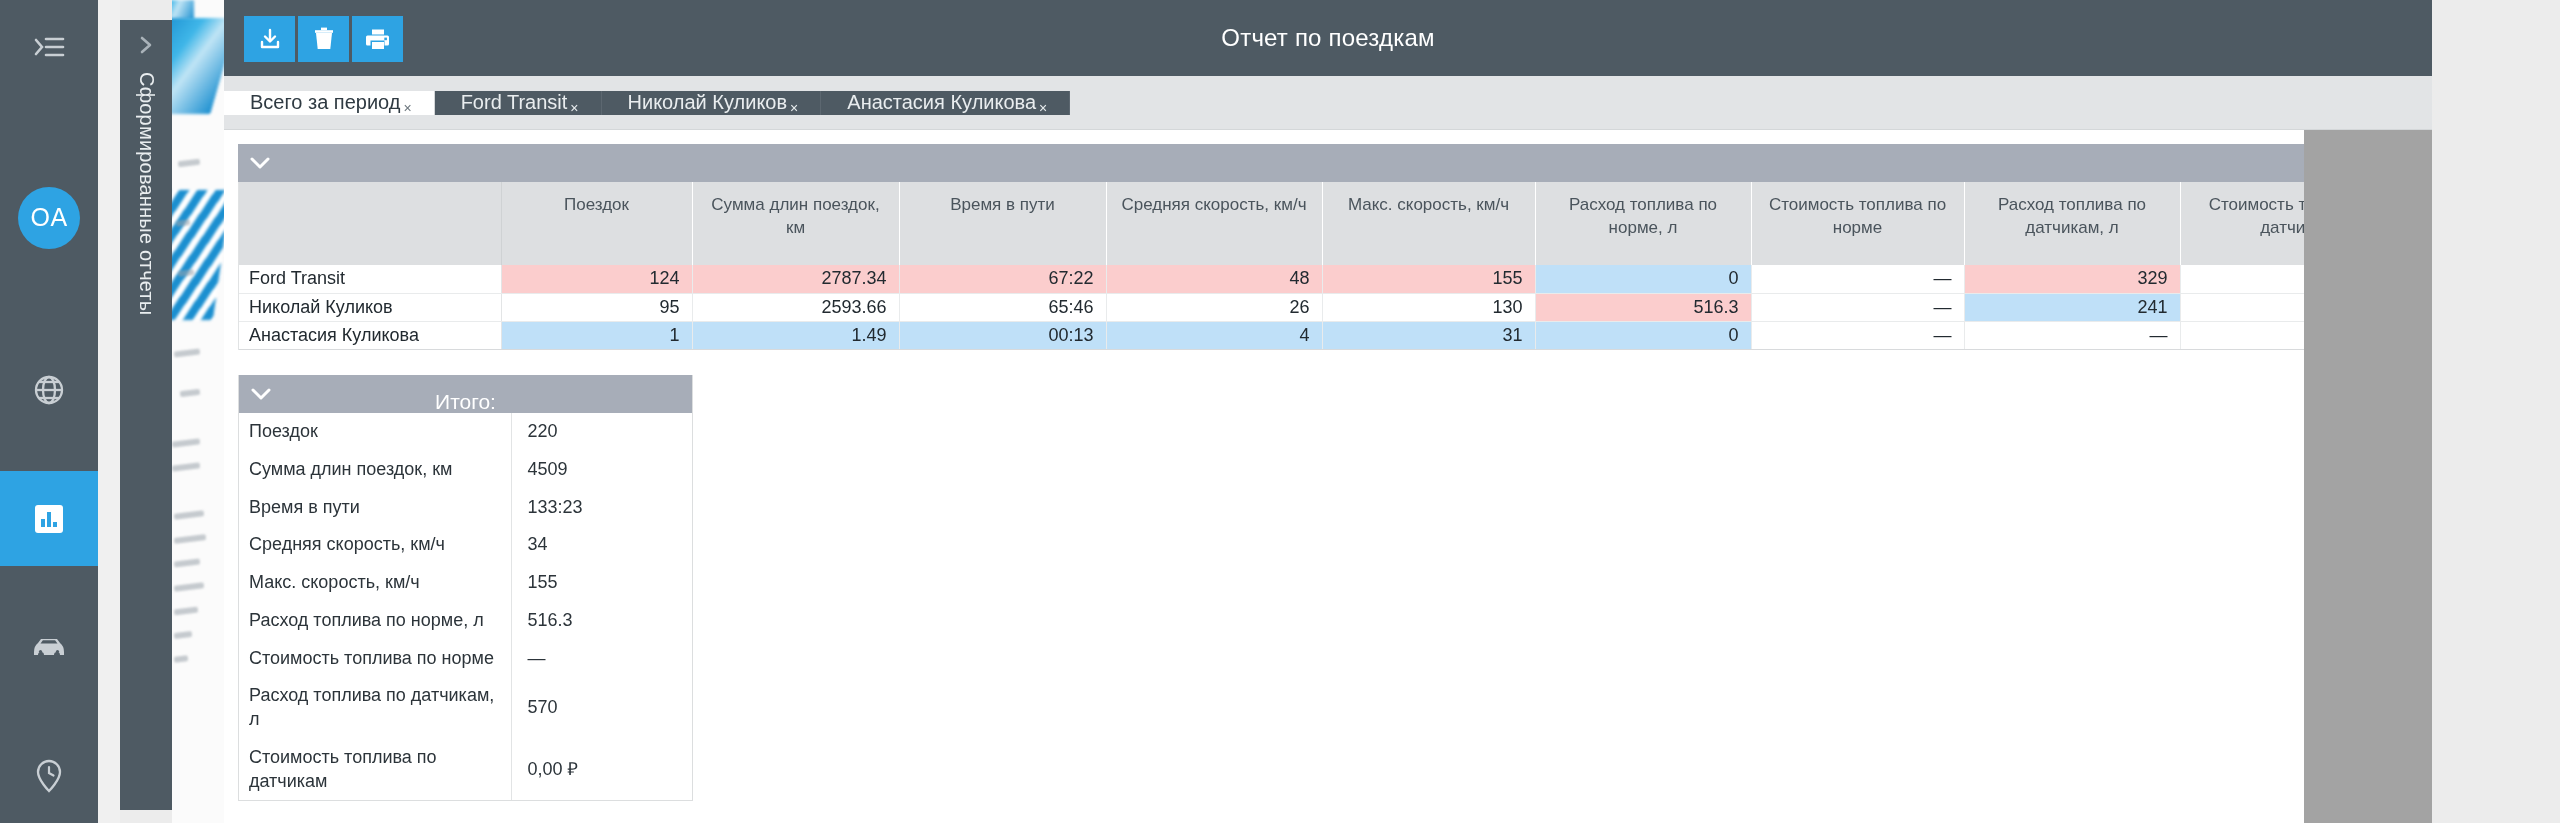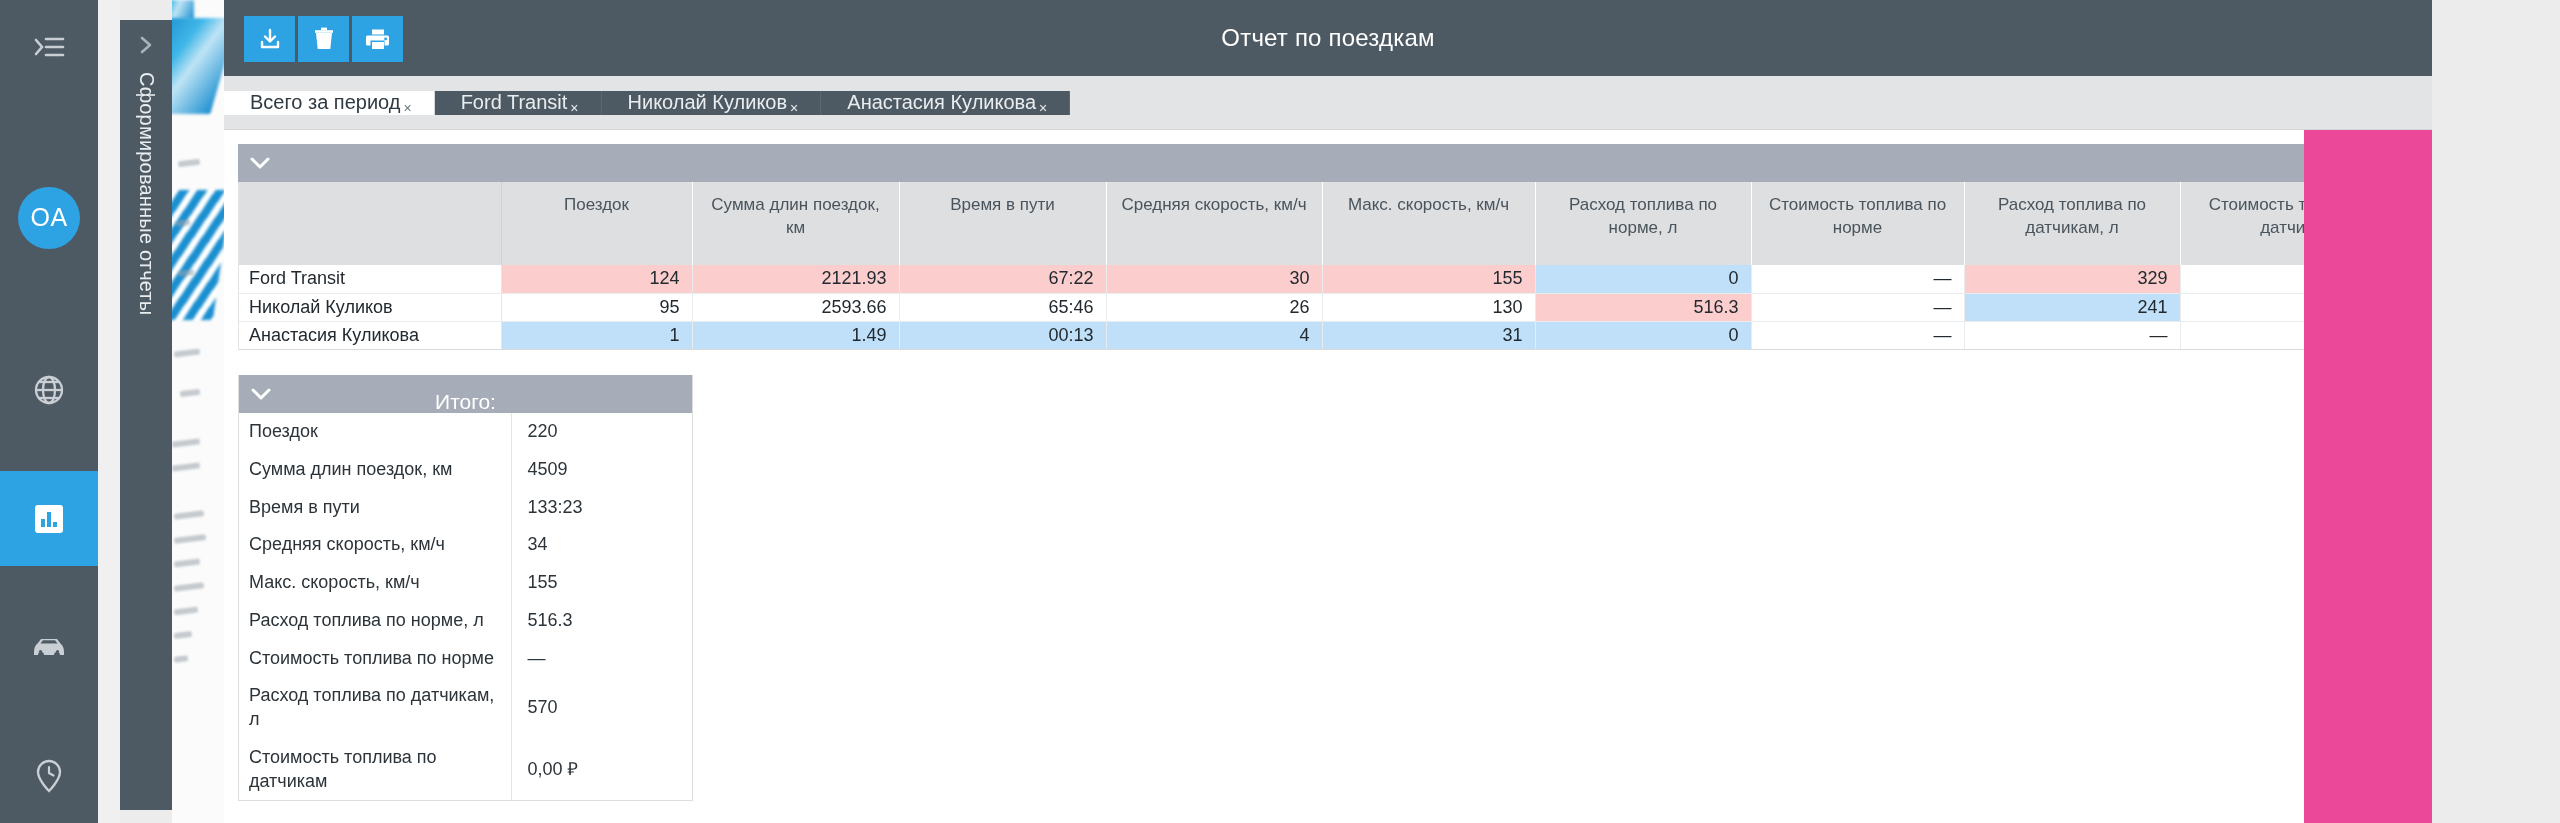--- a/index.html
+++ b/index.html
@@ -108,21 +108,21 @@
   
   #card {
     position: absolute;
     left: 224px; top: 0;
     width: 2336px; height: 823px;
     background: #ffffff;
   }
   #card-inner {
     position: absolute;
     left: 0; top: 0; right: 128px; bottom: 0;
-    background: #ec4899;
+    background: #a3a3a3;
   }
 
   
   #header {
     position: relative;
     height: 76px;
     background: #4e5a63;
     display: flex;
     align-items: center;
   }
@@ -521,23 +521,23 @@
                 <th>Стоимость топлива по норме</th>
                 <th>Расход топлива по датчикам, л</th>
                 <th>Стоимость топлива по датчикам</th>
               </tr>
             </thead>
             <tbody>
 
               <tr>
                 <td class="c-name">Ford Transit</td>
                 <td class="hi-max">124</td>
-                <td class="hi-max">2121.93</td>
+                <td class="hi-max">2787.34</td>
                 <td class="hi-max">67:22</td>
-                <td class="hi-max">30</td>
+                <td class="hi-max">48</td>
                 <td class="hi-max">155</td>
                 <td class="hi-min">0</td>
                 <td>—</td>
                 <td class="hi-max">329</td>
                 <td>—</td>
               </tr>
 
               <tr>
                 <td class="c-name">Николай Куликов</td>
                 <td>95</td>

